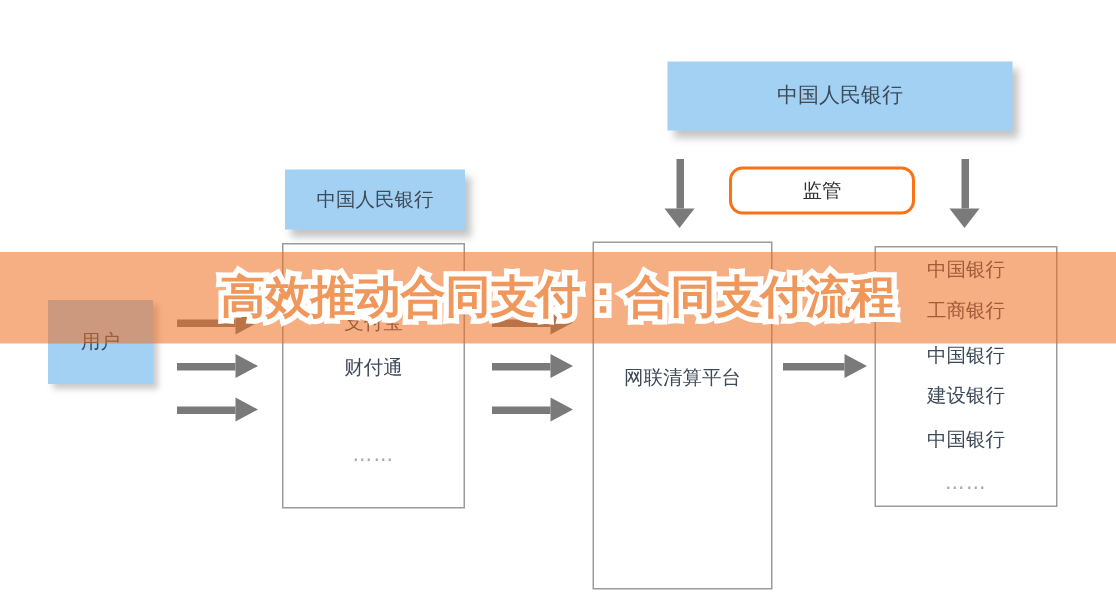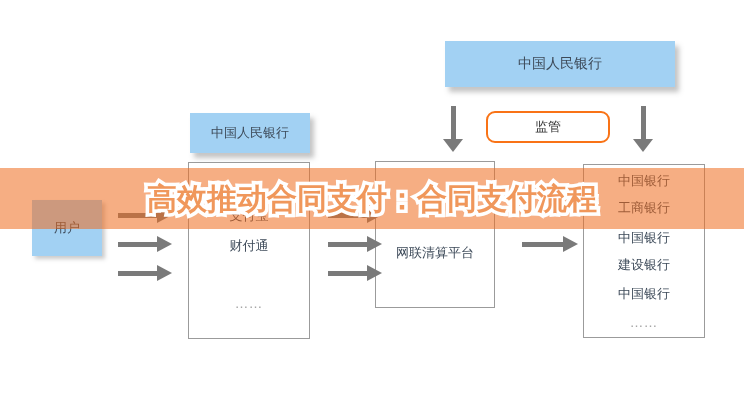--- a/index.html
+++ b/index.html
@@ -27,21 +27,21 @@
            box-shadow:3px 3px 4px rgba(125,125,125,.4);}
   
   .jgbox{
     position:absolute;left:486px;top:111px;width:124px;height:32px;background:#fff;
     border:2px solid #f97316;border-radius:9px;box-sizing:border-box;
     display:flex;align-items:center;justify-content:center;font-size:13px;color:#333;
   }
   
   .colbox{position:absolute;background:#fff;border:1px solid var(--border);box-sizing:border-box;}
   .col2{left:188px;top:162px;width:122px;height:177px;}
-  .col3{left:375px;top:161px;width:120px;height:147px;}
+  .col3{left:395px;top:161px;width:120px;height:232px;}
   .banks{left:583px;top:164px;width:122px;height:174px;}
   .item{position:absolute;left:0;right:0;height:20px;line-height:20px;text-align:center;
         font-size:13px;color:var(--ink);}
   .dots{color:#a5a5a5;letter-spacing:1px;}
   
   .harrow{position:absolute;height:16px;display:flex;align-items:center;}
   .harrow .shaft{flex:1;height:5px;background:var(--arrow);}
   .harrow .head{width:0;height:0;border-left:15px solid var(--arrow);
                 border-top:8px solid transparent;border-bottom:8px solid transparent;}
   

